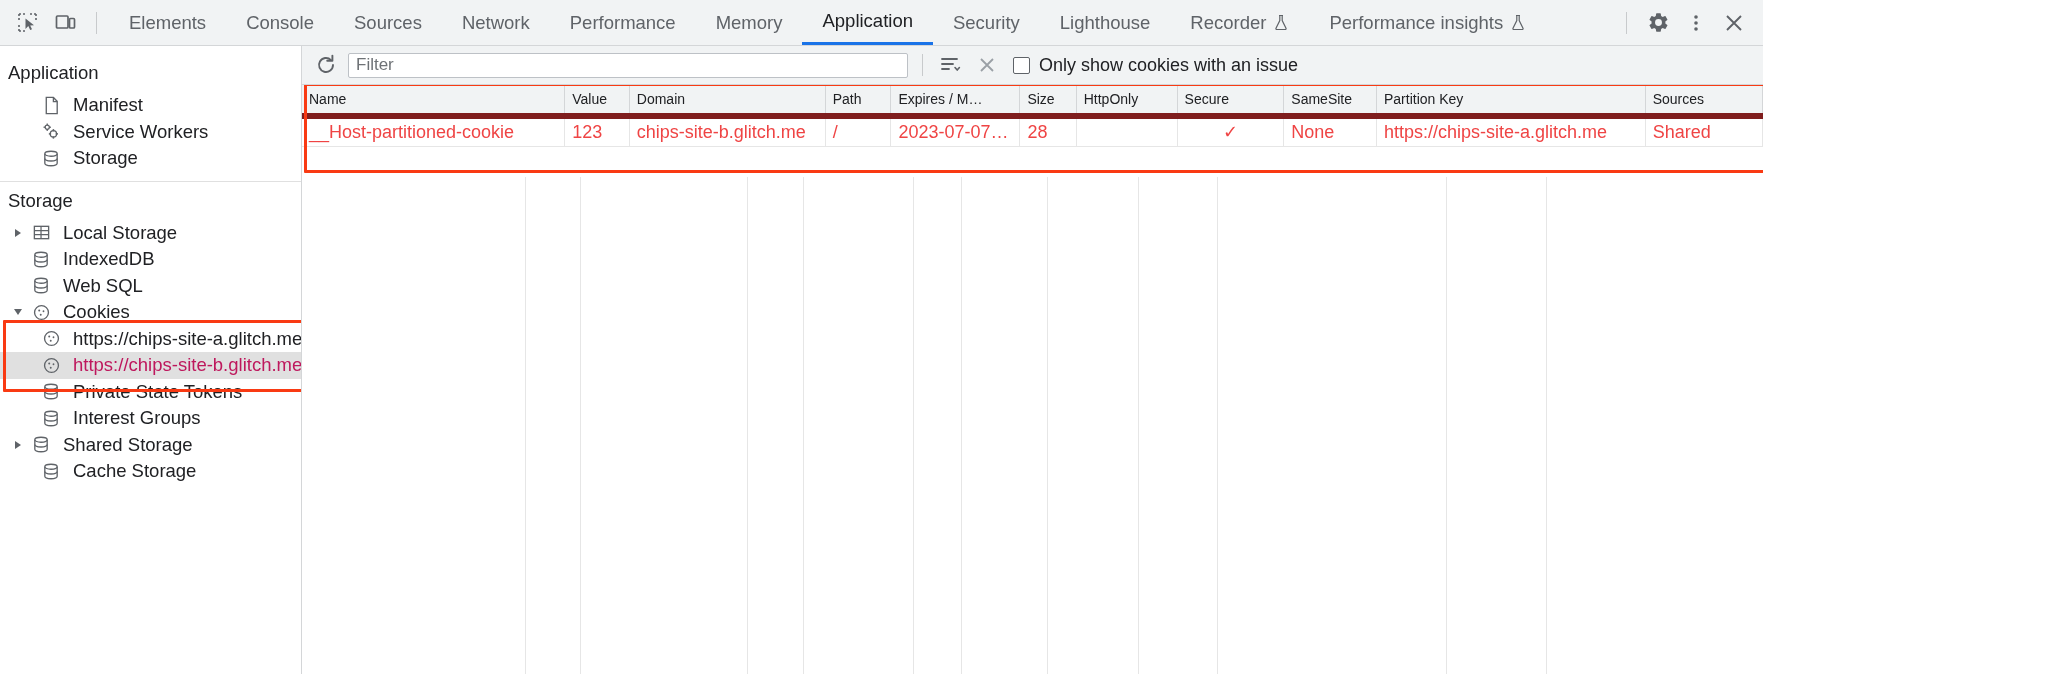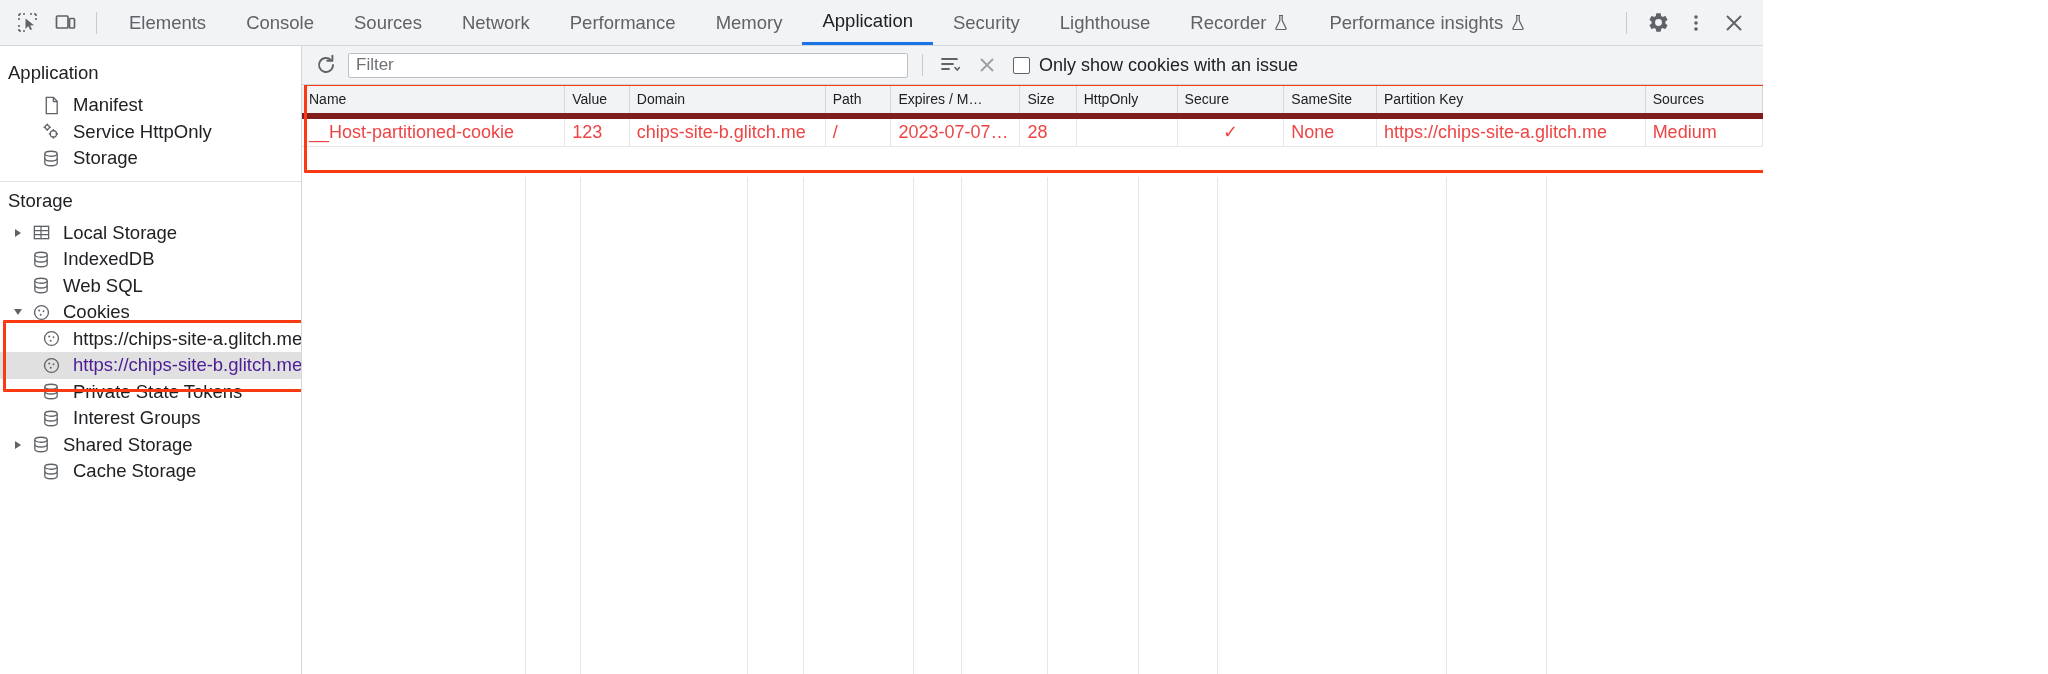--- a/index.html
+++ b/index.html
@@ -56,21 +56,21 @@
     padding: 6px 0 8px 8px;
   }
   .sec-divider { height: 1px; background: #e0e0e0; margin: 9px 0 2px 0; }
   .tree-item {
     display: flex; align-items: center;
     height: 26.5px;
     padding-left: 8px;
     font-size: 18.5px; color: #202124;
     white-space: nowrap; cursor: default;
   }
-  .tree-item.selected { background: #e0e0e0; color:#4c1d95; }
+  .tree-item.selected { background: #e0e0e0; color:#be185d; }
   .twisty { width: 20px; flex: 0 0 20px; display: flex; align-items: center; justify-content: center; }
   .twisty i {
     display:block; width:0; height:0;
     border-left: 6px solid #5f6368;
     border-top: 4.5px solid transparent;
     border-bottom: 4.5px solid transparent;
   }
   .twisty.open i {
     border-left: 4.5px solid transparent;
     border-right: 4.5px solid transparent;
@@ -255,21 +255,21 @@
                 <rect x="5.8" y="7.4" width="1.4" height="2"></rect>
               <rect x="2.6" y="4.8" width="2" height="1.4"></rect>
                 <rect x="8.4" y="4.8" width="2" height="1.4"></rect>
               <rect x="12.2" y="7.5" width="1.6" height="2.4"></rect>
                 <rect x="12.2" y="15.1" width="1.6" height="2.4"></rect>
               <rect x="8.2" y="11.7" width="2.4" height="1.6"></rect>
                 <rect x="15.4" y="11.7" width="2.4" height="1.6"></rect>
             </g>
           </svg>
         </span>
-        <span class="t-label">Service HttpOnly</span>
+        <span class="t-label">Service Workers</span>
       </div>
 
       <div class="tree-item indent-1">
         <span class="t-icon">
           <svg width="20" height="19" viewBox="0 0 20 20">
             <g fill="none" stroke="#5f6368" stroke-width="1.4">
               <ellipse cx="10" cy="5" rx="6.5" ry="2.6"></ellipse>
               <path d="M3.5 5v10c0 1.45 2.9 2.6 6.5 2.6s6.5-1.15 6.5-2.6V5"></path>
               <path d="M3.5 10c0 1.45 2.9 2.6 6.5 2.6s6.5-1.15 6.5-2.6"></path>
             </g>
@@ -499,21 +499,21 @@
               <td>__Host-partitioned-cookie</td>
               <td>123</td>
               <td>chips-site-b.glitch.me</td>
               <td>/</td>
               <td>2023-07-07…</td>
               <td>28</td>
               <td></td>
               <td class="center">✓</td>
               <td>None</td>
               <td>https://chips-site-a.glitch.me</td>
-              <td>Medium</td>
+              <td>Shared</td>
             </tr>
           </tbody>
         </table>
 
         <div class="tbl-hilite" style="left:2px; top:-2px; width:1742px; height:90px;"></div>
       </div>
     </div>
   </div>
 </div>
 

